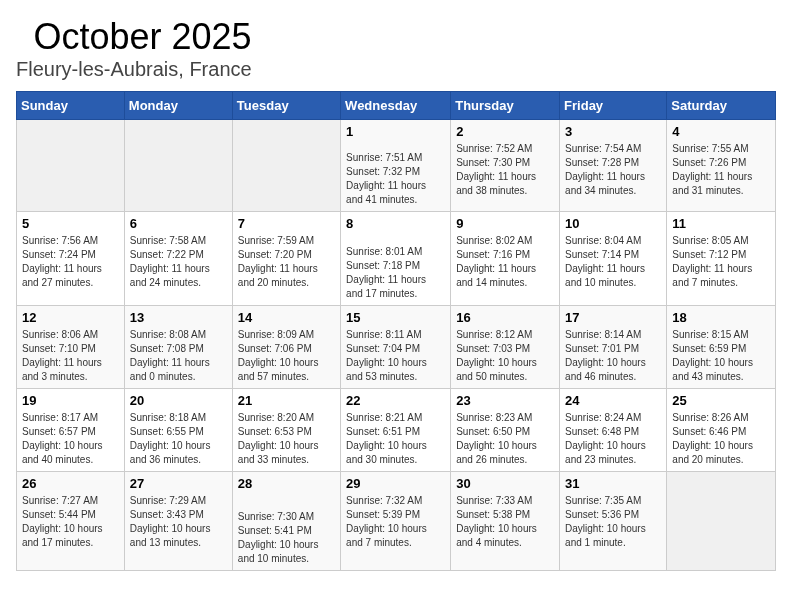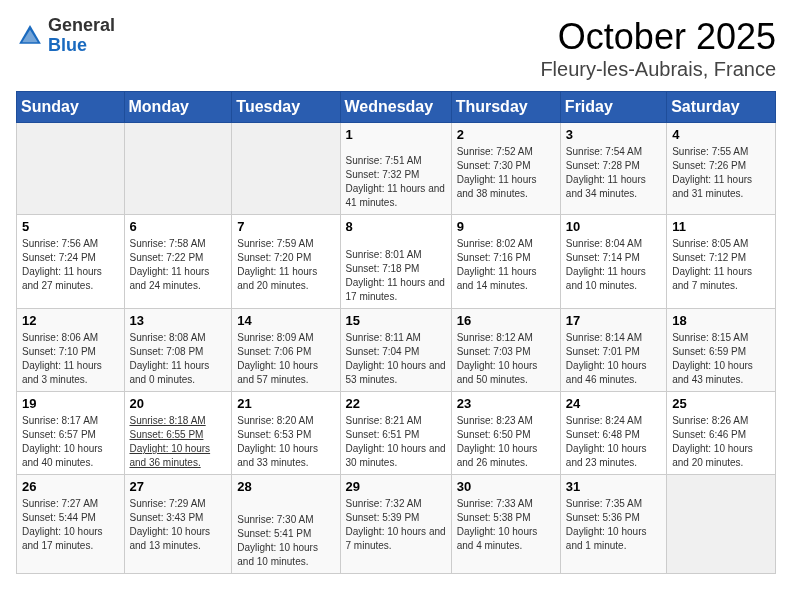--- a/index.html
+++ b/index.html
@@ -46,21 +46,21 @@
     table {
       width: 100%;
       border-collapse: collapse;
       font-size: 10.5px;
     }
     thead tr th {
       background-color: #2a5db0;
       color: #fff;
       padding: 6px 4px;
       text-align: left;
-      font-size: 16px;
+      font-size: 13px;
       font-weight: bold;
       border: 1px solid #1e4d9a;
     }
     tbody tr td {
       border: 1px solid #ccc;
       vertical-align: top;
       padding: 4px 5px;
       width: 113px;
       min-height: 80px;
       background: #fff;
@@ -80,30 +80,20 @@
       font-size: 10px;
     }
     .empty-cell {
       background: #f0f0f0 !important;
     }
   </style>
 </head>
 <body>
 
 <div class="header">
-  <div class="logo">
-    <svg class="logo-icon" viewBox="0 0 36 36">
-      <polygon points="18,4 32,28 4,28" fill="#1a6abf"></polygon>
-      <polygon points="18,10 28,26 8,26" fill="#fff" opacity="0.4"></polygon>
-    </svg>
-    <div class="logo-text">
-      <span class="logo-general">General</span><br>
-      <span class="logo-blue">Blue</span>
-    </div>
-  </div>
   <div class="title-block">
     <h1>October 2025</h1>
     <h2>Fleury-les-Aubrais, France</h2>
   </div>
 </div>
 
 <table>
   <thead>
     <tr>
         <th>Sunday</th>
@@ -235,21 +225,21 @@
       </tr>
       <tr>
         <td>
           <span class="day-num">19</span>
           <div class="day-info" style="white-space: pre-line;">Sunrise: 8:17 AM
 Sunset: 6:57 PM
 Daylight: 10 hours and 40 minutes.</div>
         </td>
         <td>
           <span class="day-num">20</span>
-          <div class="day-info" style="white-space: pre-line; text-decoration: underline;">Sunrise: 8:18 AM
+          <div class="day-info" style="white-space: pre-line;">Sunrise: 8:18 AM
 Sunset: 6:55 PM
 Daylight: 10 hours and 36 minutes.</div>
         </td>
         <td>
           <span class="day-num">21</span>
           <div class="day-info" style="white-space: pre-line;">Sunrise: 8:20 AM
 Sunset: 6:53 PM
 Daylight: 10 hours and 33 minutes.</div>
         </td>
         <td>

